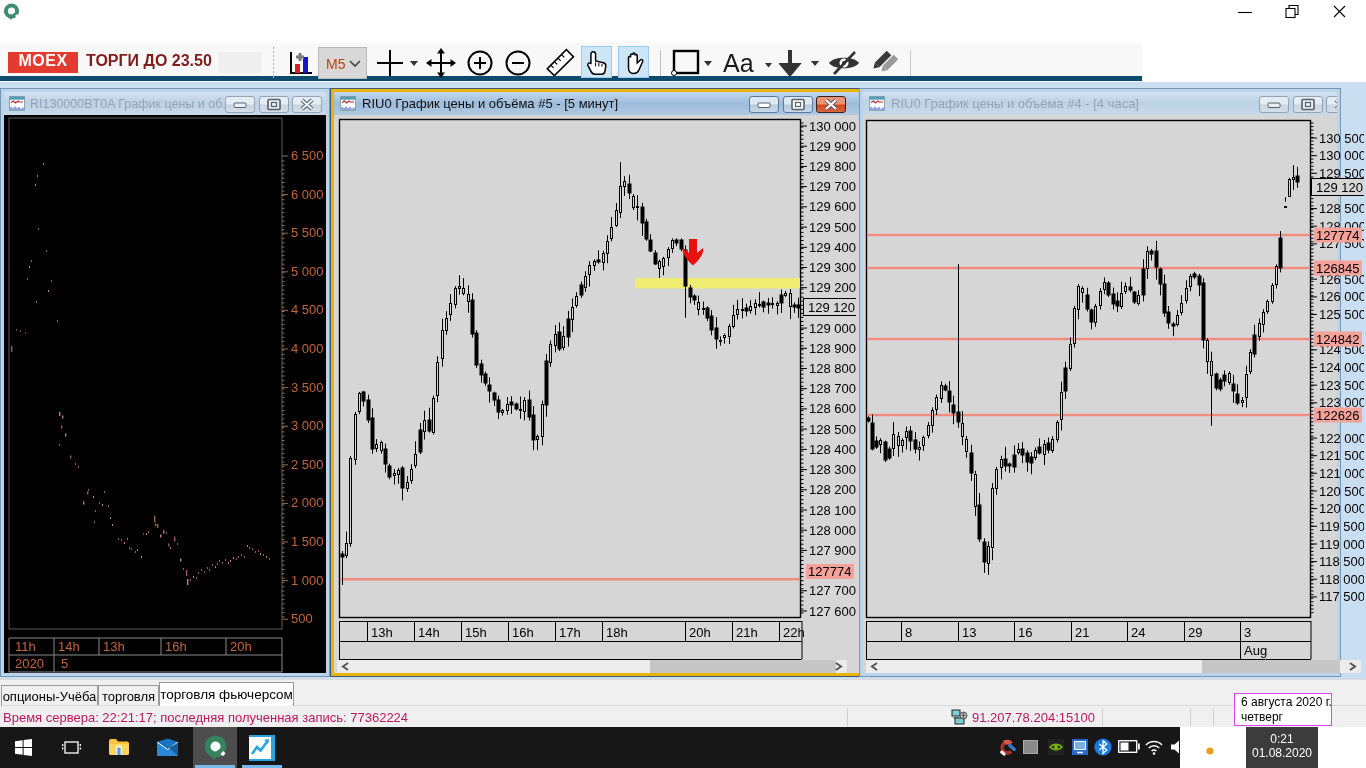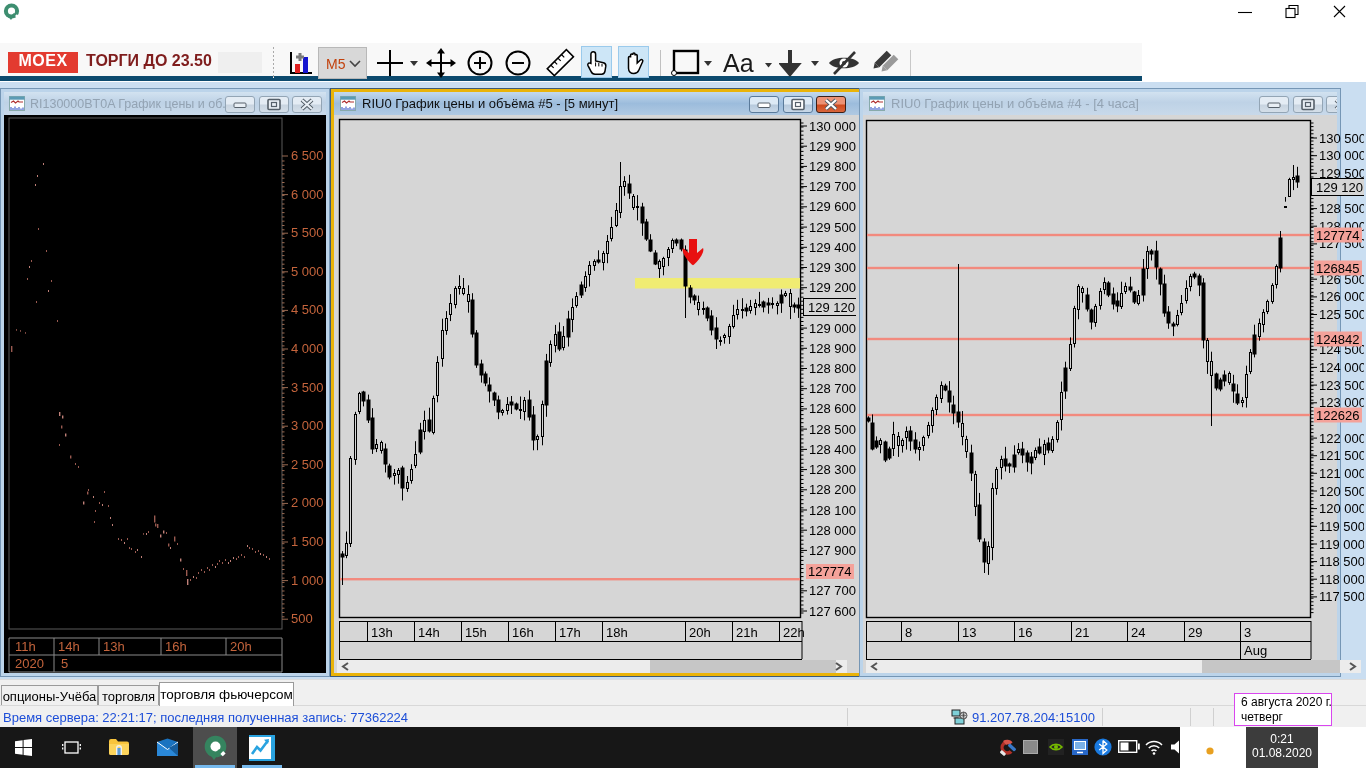--- a/index.html
+++ b/index.html
@@ -9,21 +9,21 @@
 #menubar span{display:inline-block;padding:1px 6px 0 6px}
 #toolbar{position:absolute;left:0;top:43px;width:1142px;height:38px;background:#f8f8f8;border-bottom:5px solid #0c4a6e}
 #workspace{position:absolute;left:0;top:82px;width:1366px;height:597px;background:#cadef1}
 .win{position:absolute;border:1px solid #7596b5;background:#bcd4ea}
 .wtitle{position:absolute;left:3px;top:3px;right:3px;height:23px;font-size:13px;overflow:hidden;white-space:nowrap}
 .wbtn{position:absolute;top:4px;width:30px;height:17px;border-radius:3px}
 .wbody{position:absolute;left:3px;top:26px;right:3px;bottom:3px;background:#d6d6d6}
 .tabbar{position:absolute;left:0;top:679px;width:1366px;height:26px;background:#f0f0f0;border-top:1px solid #dcdcdc}
 .tab{position:absolute;top:5px;height:21px;background:#f0f0f0;border:1px solid #9a9a9a;border-bottom:none;font-size:13px;text-align:center;padding-top:3px}
 .tabactive{top:2px;height:24px;background:#fff;font-size:13.5px;padding-top:4px;z-index:2}
-#statusbar{position:absolute;left:0;top:705px;width:1366px;height:22px;background:#f0f0f0;border-top:1px solid #d8d8d8;font-size:13px;color:#1d4ed8}
+#statusbar{position:absolute;left:0;top:705px;width:1366px;height:22px;background:#f0f0f0;border-top:1px solid #d8d8d8;font-size:13px;color:#be185d}
 #taskbar{position:absolute;left:0;top:727px;width:1180px;height:41px;background:#171717}
 .tico{position:absolute;top:0;width:44px;height:41px}
 #tooltip{position:absolute;left:1234px;top:693px;width:98px;height:33px;background:#fff;border:1px solid #d946ef;font-size:12px;padding:1px 0 0 6px;line-height:15px;z-index:9;white-space:nowrap;overflow:hidden}
 .toolico{position:absolute;top:5px;height:30px}
 .selico{background:#cde6f7;border:1px solid #9acaec}
 </style></head><body>
 <div id="root">
     <div id="titlebar">
 <svg class="abs" style="left:3px;top:3px" width="17" height="17" viewBox="0 0 17 17">
         <circle cx="8.5" cy="8" r="7.6" fill="#3d8e70"></circle>

